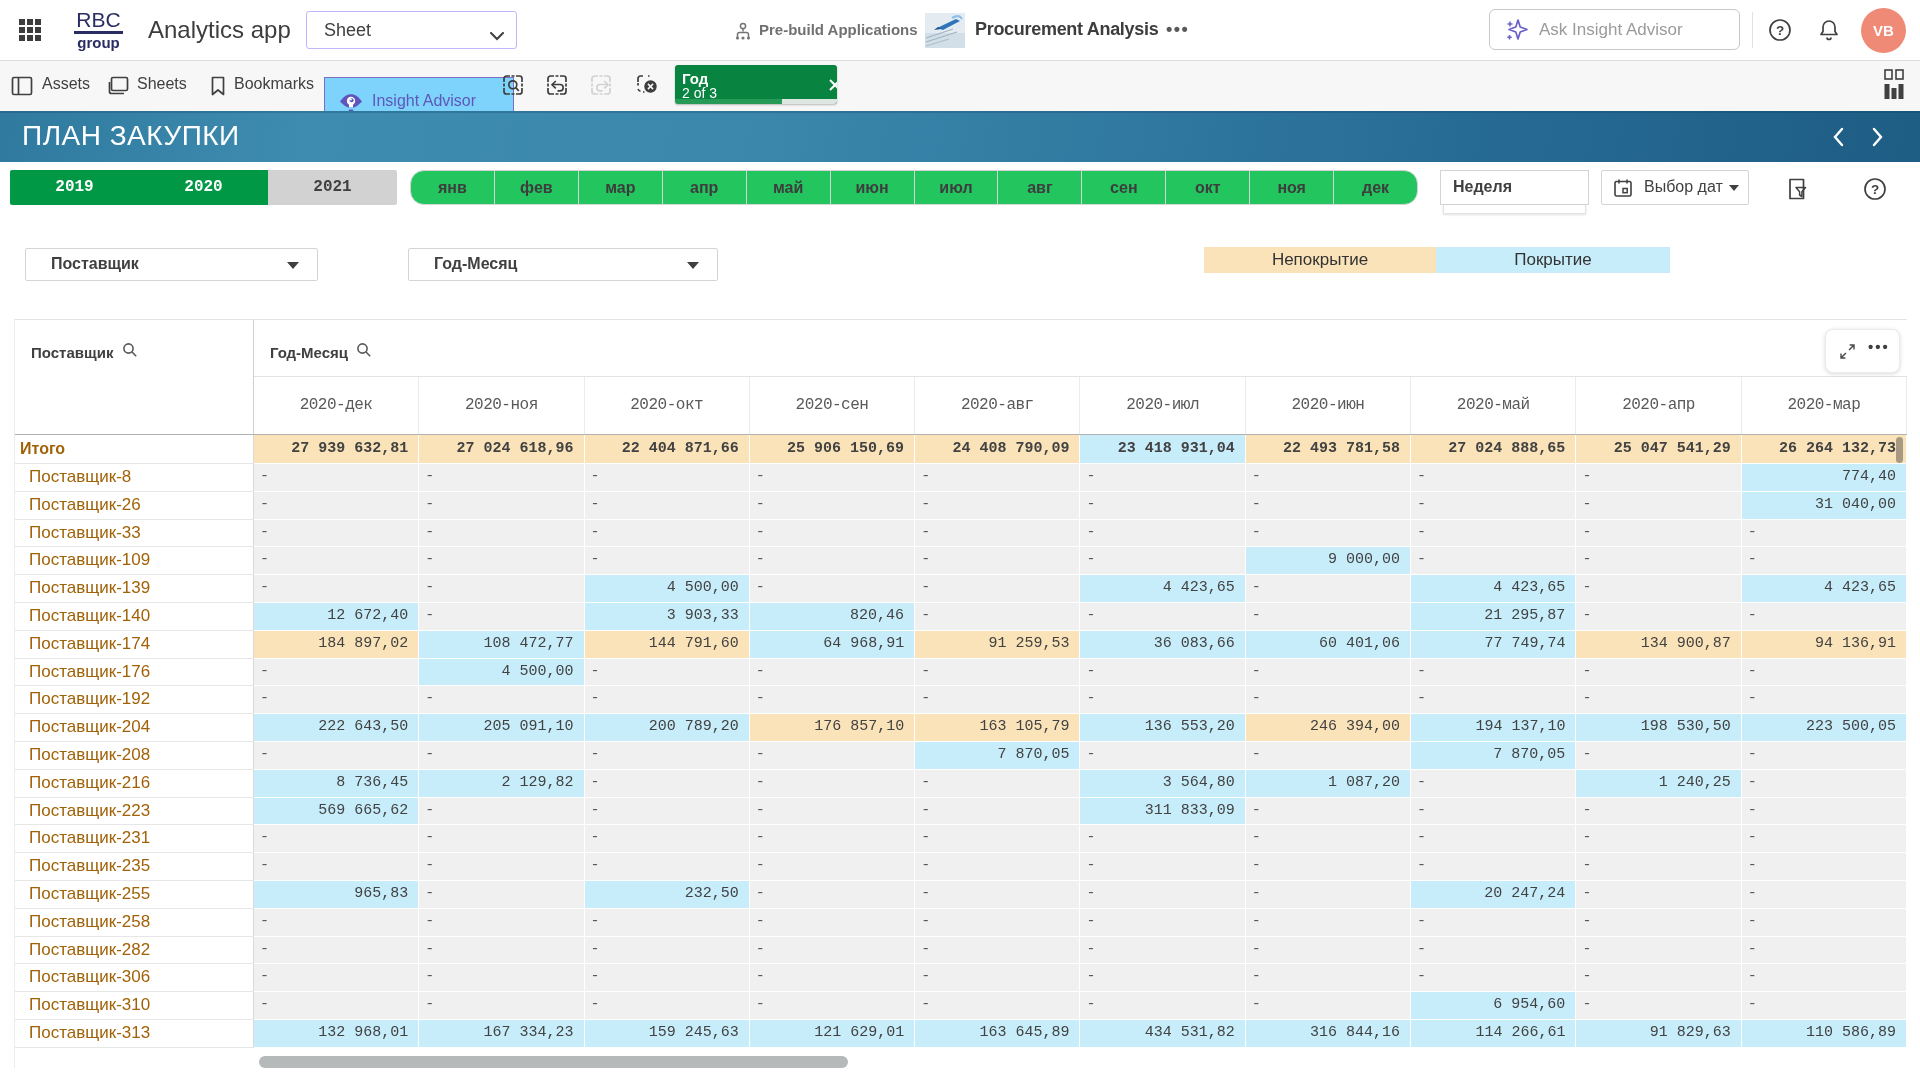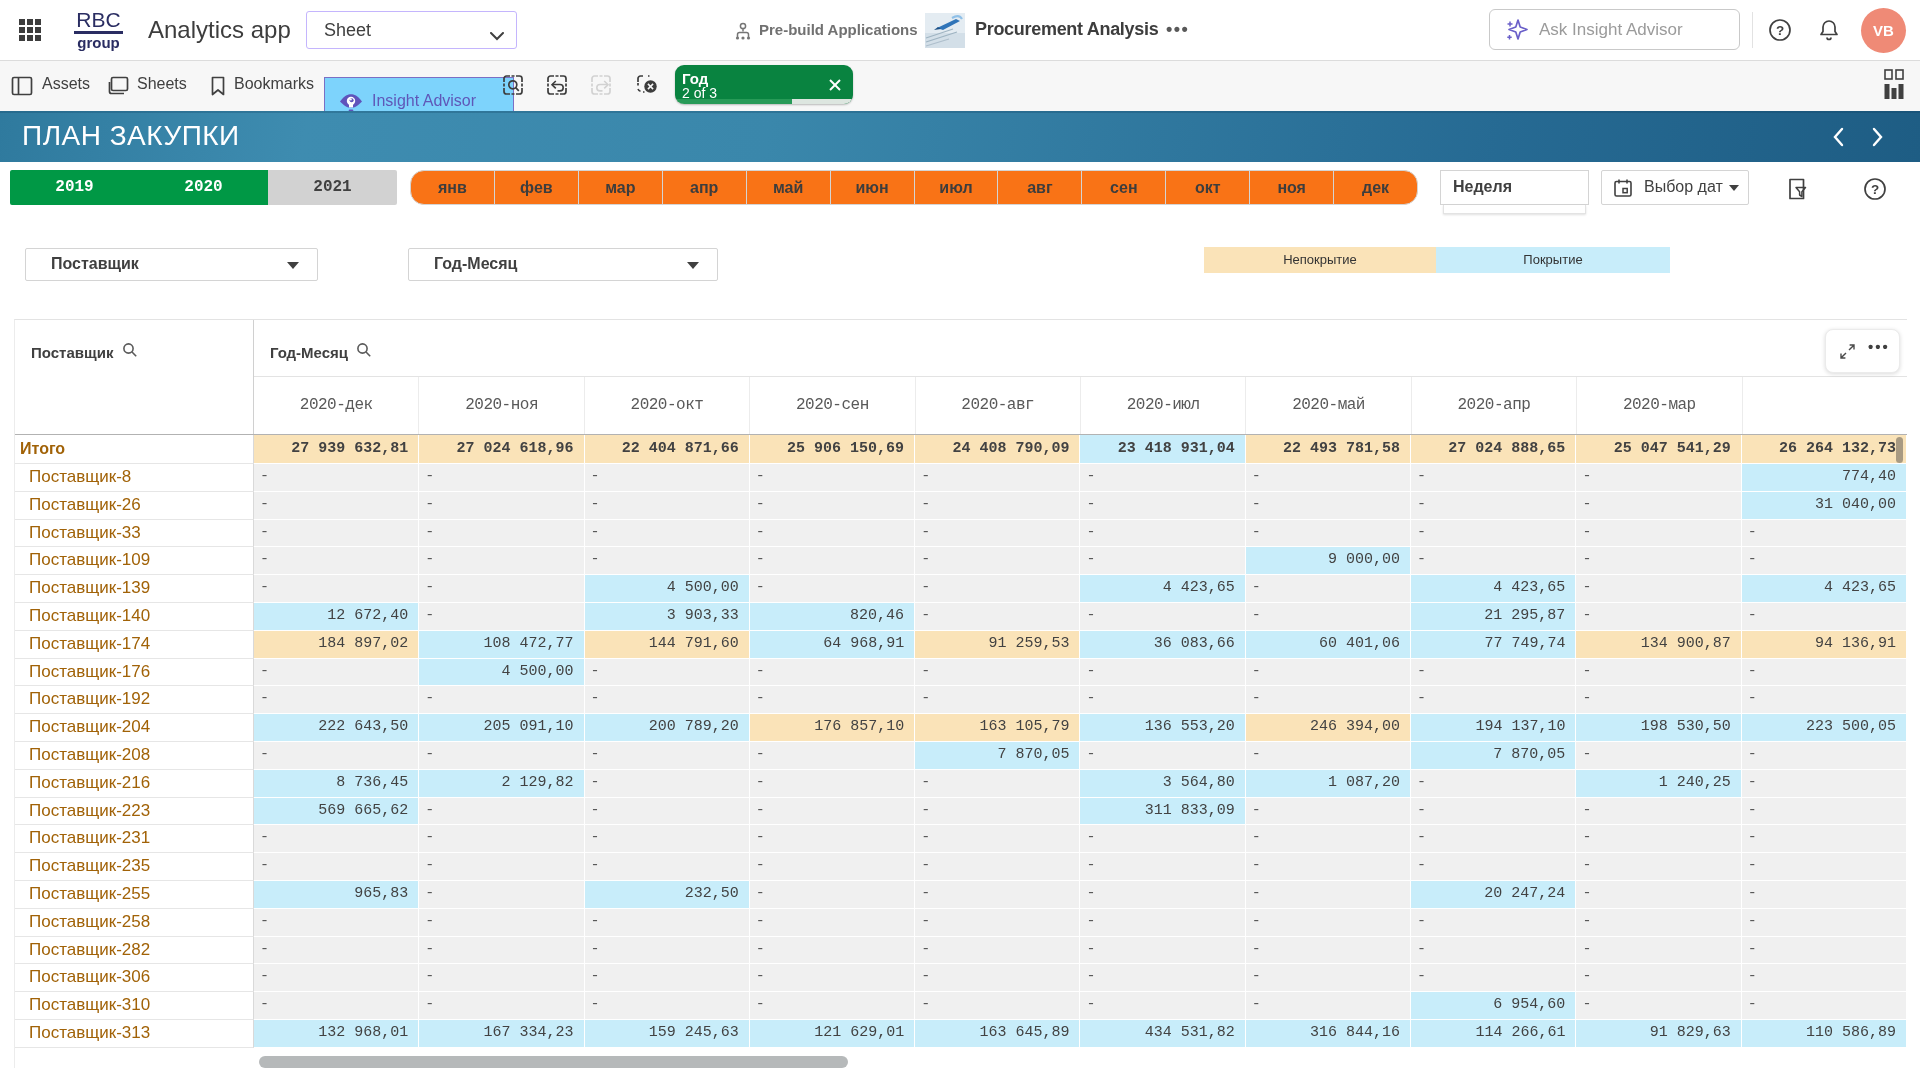--- a/index.html
+++ b/index.html
@@ -23,50 +23,50 @@
 #askbox{position:absolute;left:1489px;top:9px;width:251px;height:41px;border:1px solid #c9c9c9;border-radius:6px;background:#fff}
 #askbox span{position:absolute;left:49px;top:10px;font-size:17px;color:#9b9b9b}
 #appdivider{position:absolute;left:1752px;top:12px;width:1px;height:36px;background:#e2e2e2}
 #avatar{position:absolute;left:1861px;top:8px;width:45px;height:45px;border-radius:50%;background:#ef8a76;color:#fff;font-size:15px;font-weight:bold;text-align:center;line-height:45px}
 
 #toolbar{position:absolute;left:0;top:60px;width:1920px;height:51px;background:#f7f7f7;border-top:1px solid #dcdcdc}
 .tbtn{position:absolute;top:0;height:50px;color:#404040;font-size:16px;font-weight:500}
 .tbtn span{position:absolute;top:14px}
 #ia{position:absolute;left:324px;top:16px;width:190px;height:50px;background:#7dd3fc;border:1px solid #7b6fc4}
 #ia span{position:absolute;left:47px;top:14px;color:#5f57b8;font-size:16px;font-weight:500}
-#chip{position:absolute;left:675px;top:4px;width:178px;height:39px;background:#098340;border-radius:9px;color:#fff;overflow:hidden;box-shadow:0 1px 2px rgba(0,0,0,.25)}
+#chip{position:absolute;left:675px;top:4px;width:162px;height:39px;background:#098340;border-radius:3px;color:#fff;overflow:hidden;box-shadow:0 1px 2px rgba(0,0,0,.25)}
 #chip .t1{position:absolute;left:7px;top:5px;font-size:15px;font-weight:bold}
 #chip .t2{position:absolute;left:7px;top:20px;font-size:14px}
 #chip .bar{position:absolute;left:0;bottom:0;width:100%;height:5px;background:#dde6e0}
 #chip .bar div{width:66%;height:5px;background:#279a57}
 #gridico{position:absolute;left:1884px;top:8px;width:20px;height:31px}
 
 #teal{position:absolute;left:0;top:111px;width:1920px;height:51px;
  background:linear-gradient(100deg,#2f7a9e 0%,#3e8cb0 16%,#3a87ab 40%,#266a93 78%,#1e5d84 100%);
  border-top:2px solid rgba(10,60,90,.25)}
 #teal h1{position:absolute;left:22px;top:7px;font-size:28px;font-weight:400;color:#fff;letter-spacing:.5px}
 
 #years{position:absolute;left:10px;top:170px;width:387px;height:35px;border-radius:2px;overflow:hidden}
 #years div{float:left;width:129px;height:35px;text-align:center;font-family:"Liberation Mono",monospace;font-weight:bold;font-size:16px;line-height:35px}
 .ygreen{background:#009845;color:#fff}
 .ygray{background:#d2d2d2;color:#404040}
-#months{position:absolute;left:410px;top:170px;width:1008px;height:35px;border:1px solid #d4d4d4;border-radius:14px;background:#f97316;display:flex}
+#months{position:absolute;left:410px;top:170px;width:1008px;height:35px;border:1px solid #d4d4d4;border-radius:14px;background:#22c55e;display:flex}
 #months div{flex:1;border-right:1px solid #d4d4d4;text-align:center;font-size:16px;font-weight:bold;color:#3d3d3d;line-height:33px}
 #months div:last-child{border-right:none}
 #week{position:absolute;left:1440px;top:170px;width:149px;height:35px;background:#fff;border:1px solid #d4d4d4}
 #week span{position:absolute;left:12px;top:7px;font-size:16px;font-weight:bold;color:#404040}
 #week2{position:absolute;left:1443px;top:205px;width:143px;height:9px;background:#fff;border:1px solid #e3e3e3;border-top:none;box-shadow:0 1px 2px rgba(0,0,0,.12)}
 #datesel{position:absolute;left:1601px;top:170px;width:148px;height:35px;background:#fff;border:1px solid #d4d4d4;border-radius:2px}
 #datesel span{position:absolute;left:42px;top:7px;font-size:16px;color:#404040}
 #datesel .car{position:absolute;right:9px;top:14px;width:0;height:0;border-left:5px solid transparent;border-right:5px solid transparent;border-top:6px solid #404040}
 
 .dd{position:absolute;top:248px;height:33px;background:#fff;border:1px solid #d4d4d4;border-radius:2px}
 .dd span{position:absolute;left:25px;top:6px;font-size:16px;font-weight:bold;color:#404040}
 .dd .car{position:absolute;right:18px;top:13px;width:0;height:0;border-left:6px solid transparent;border-right:6px solid transparent;border-top:7px solid #404040}
-#legend{position:absolute;left:1204px;top:247px;height:26px;font-size:13px;color:#333}
+#legend{position:absolute;left:1204px;top:247px;height:26px;font-size:17px;color:#333}
 #legend div{float:left;height:26px;line-height:26px;text-align:center}
 
 #tbl{position:absolute;left:14px;top:319px;width:1893px;height:749px;overflow:hidden;border-top:1px solid #e3e3e3;border-left:1px solid #ececec}
 .hrow{display:flex}
 #h1{height:57px}
 #h1 .lc{width:239px;border-right:1px solid #d0d0d0}
 #h1 .rc{width:1654px;border-bottom:1px solid #e3e3e3}
 .hlabel{font-size:15px;font-weight:bold;color:#404040;position:relative;top:22px;left:16px;display:inline-block}
 #h2{height:57px}
 #h2 .lc{width:239px;border-right:1px solid #d0d0d0}
@@ -300,20 +300,21 @@
           </svg></span></div>
     </div>
 <div class="hrow" id="h2">
       <div class="lc"></div>
       <div class="cc">2020-дек</div>
       <div class="cc">2020-ноя</div>
       <div class="cc">2020-окт</div>
       <div class="cc">2020-сен</div>
       <div class="cc">2020-авг</div>
       <div class="cc">2020-июл</div>
+      <div class="cc">2020-июн</div>
       <div class="cc">2020-май</div>
       <div class="cc">2020-апр</div>
       <div class="cc">2020-мар</div>
     </div>
 <div class="trow" id="totrow">
       <div class="lc">Итого</div>
 <div class="dc ct">27&nbsp;939&nbsp;632,81</div>
 <div class="dc ct">27&nbsp;024&nbsp;618,96</div>
 <div class="dc ct">22&nbsp;404&nbsp;871,66</div>
 <div class="dc ct">25&nbsp;906&nbsp;150,69</div>

